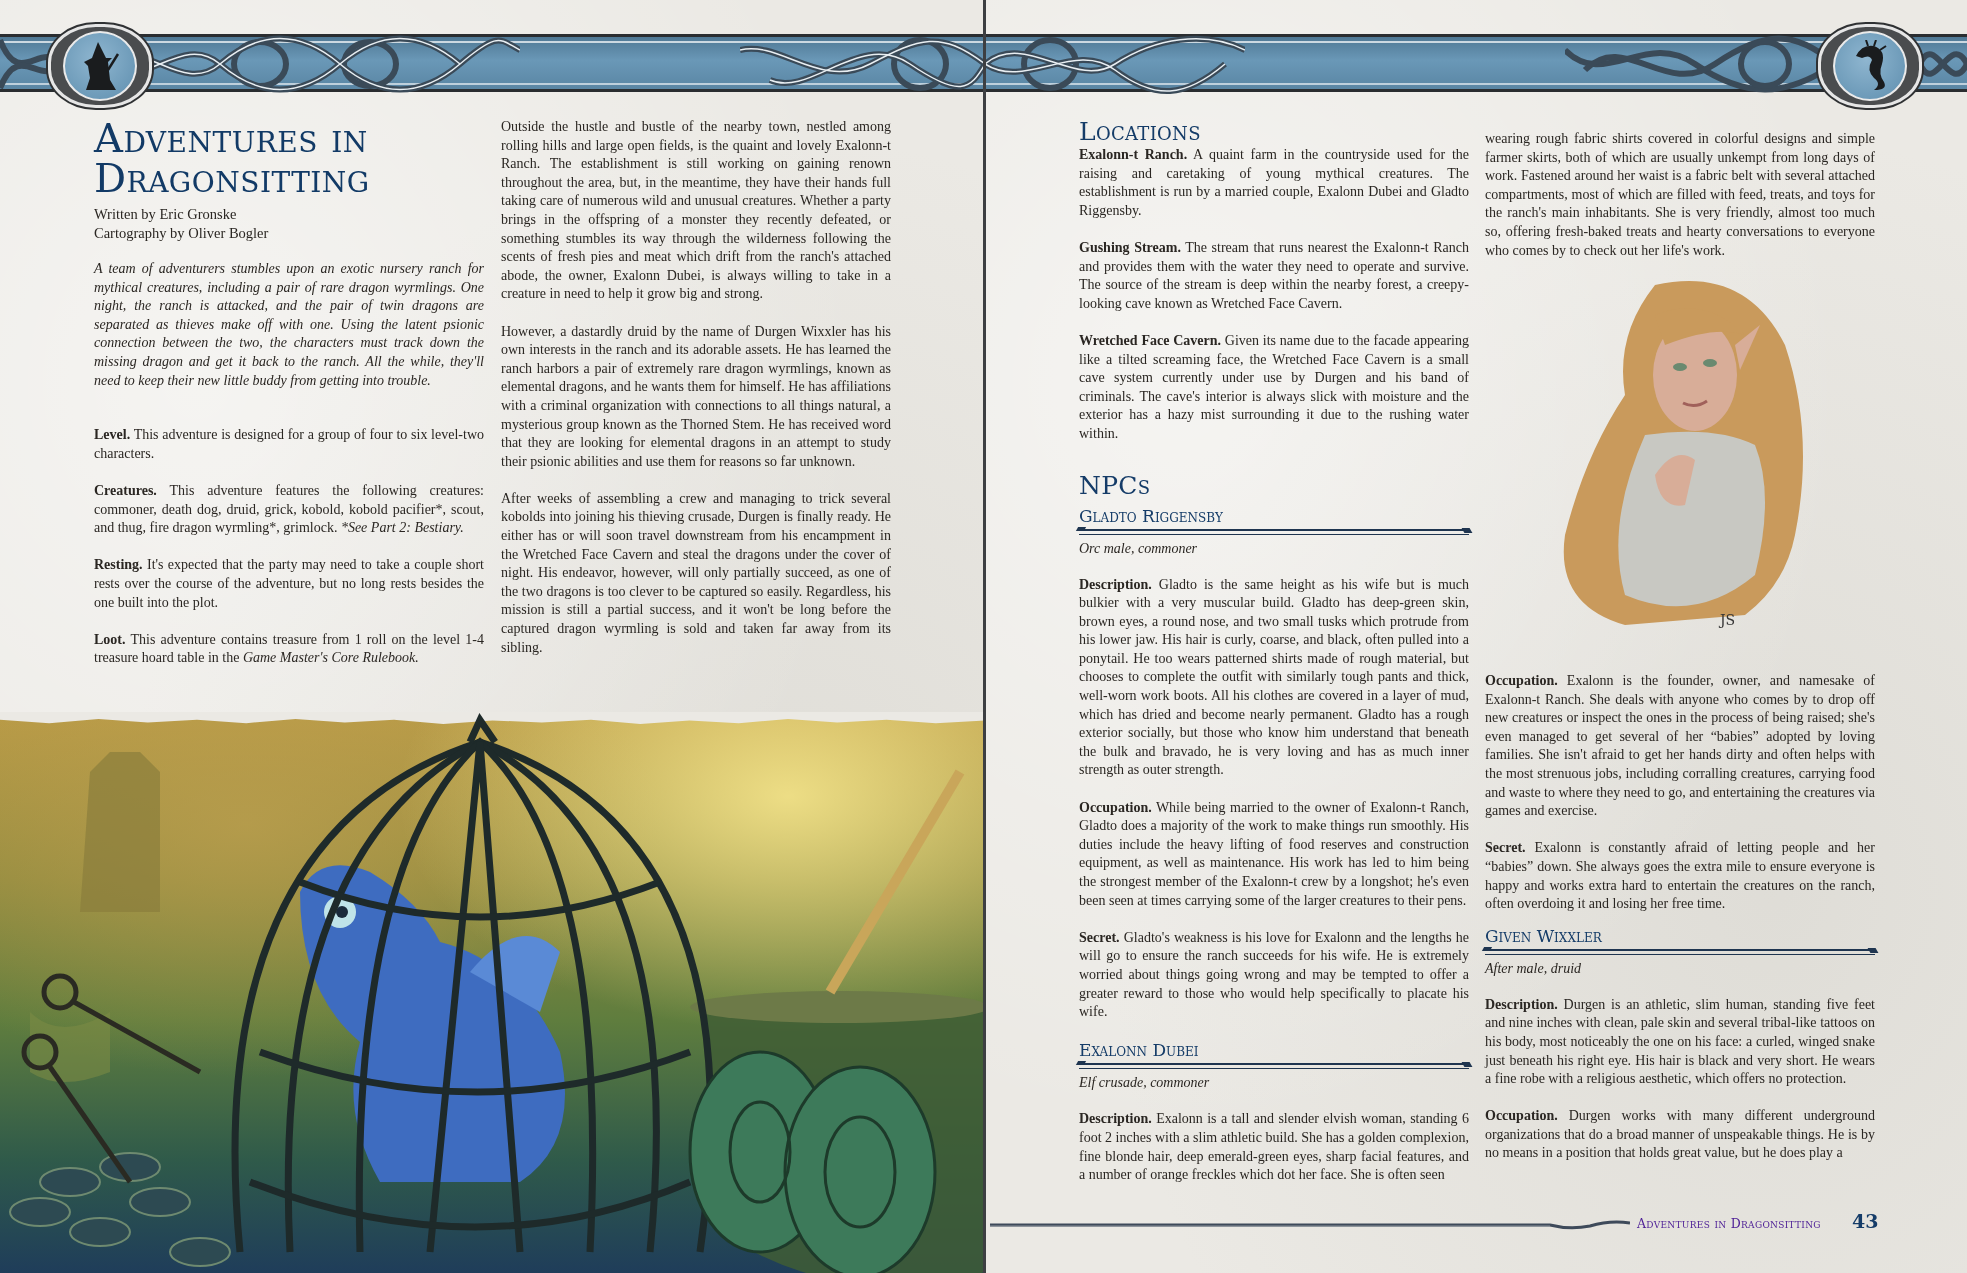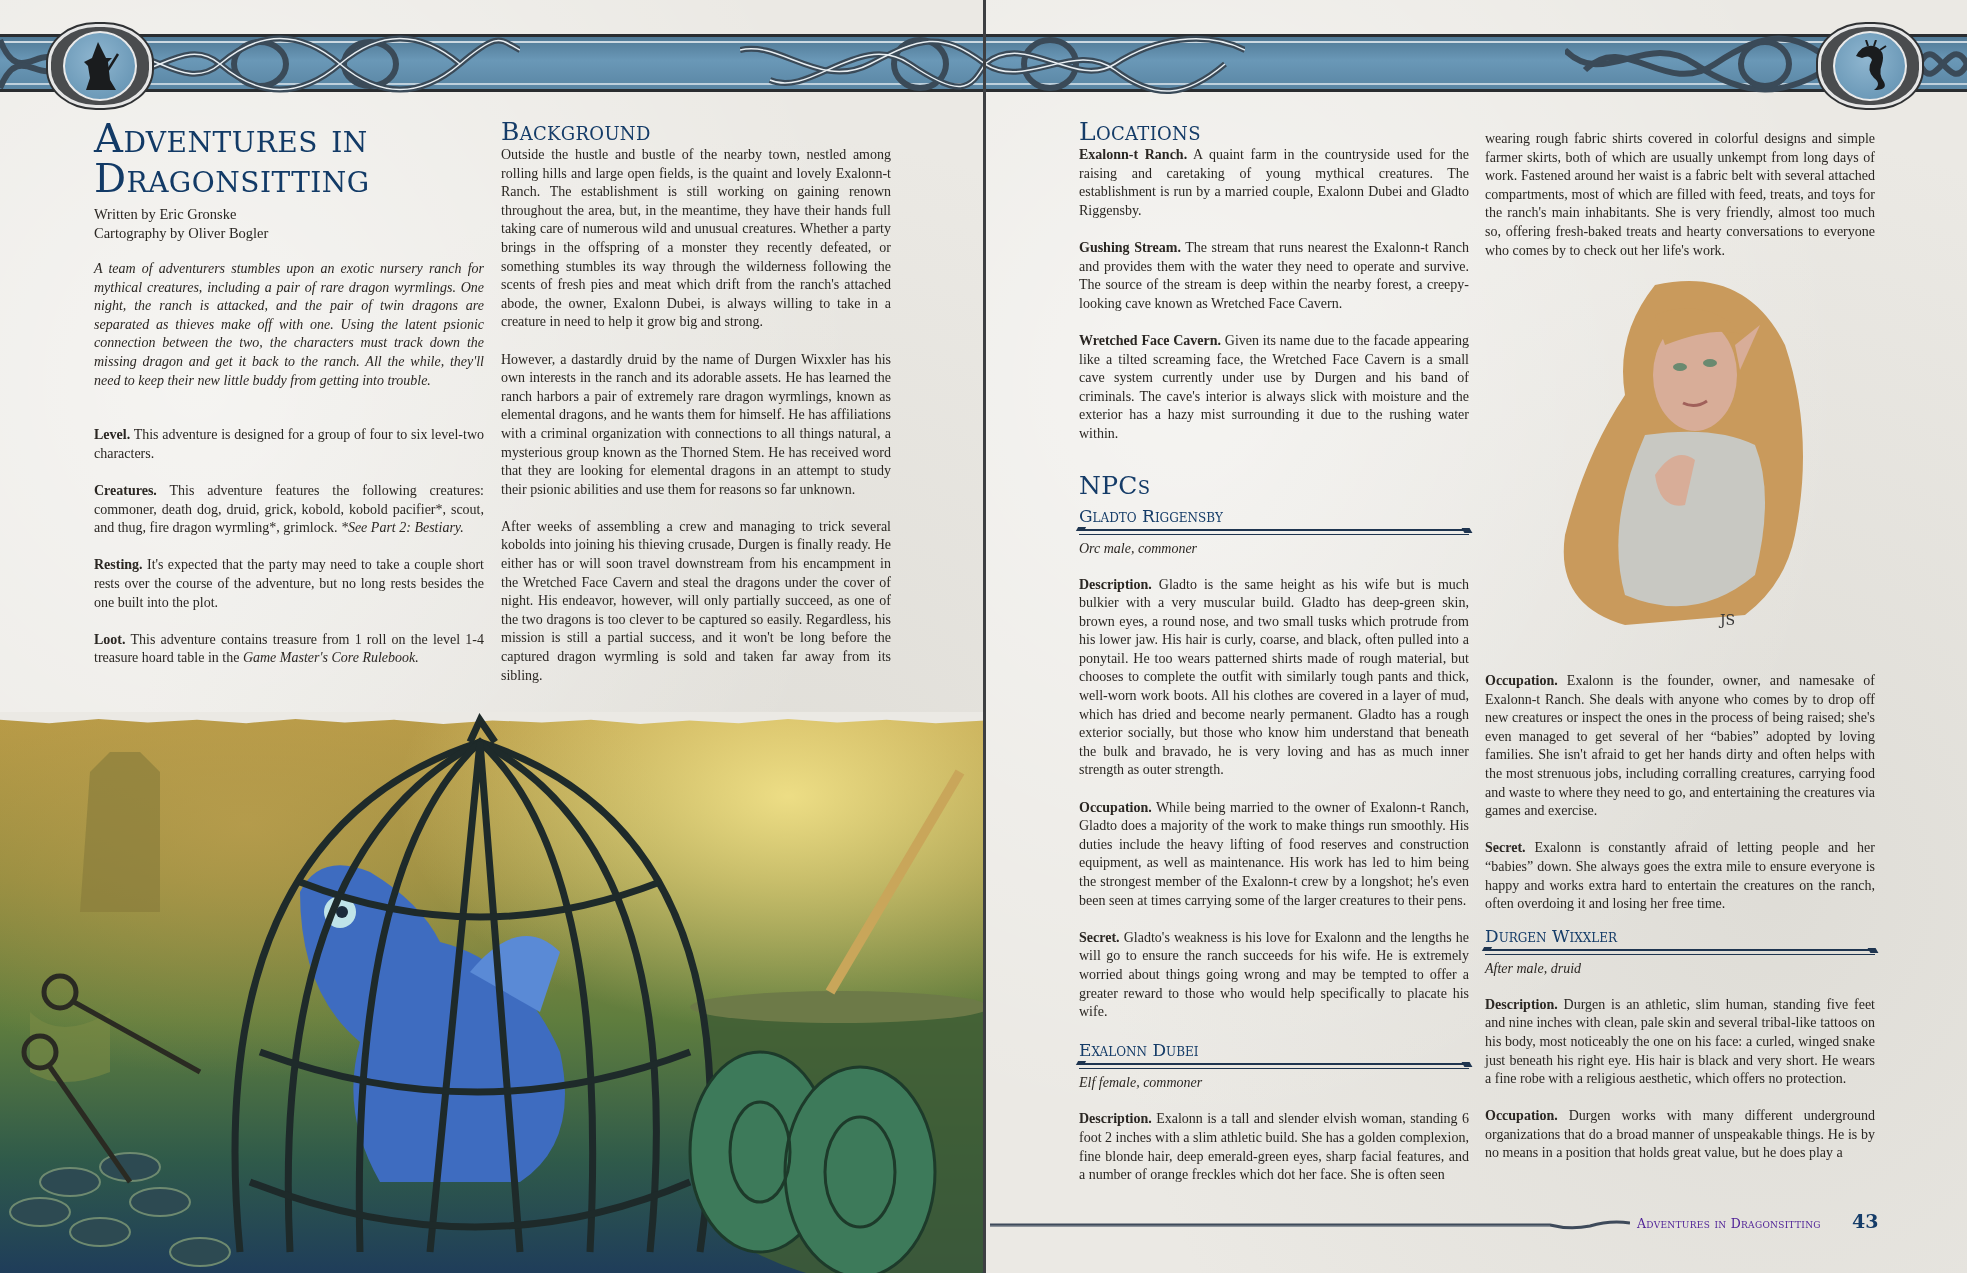--- a/index.html
+++ b/index.html
@@ -114,21 +114,20 @@
 
     <div class="col" style="left:94px;top:260px;width:390px">
       <p class="t intro" style="margin-bottom:36px">A team of adventurers stumbles upon an exotic nursery ranch for mythical creatures, including a pair of rare dragon wyrmlings. One night, the ranch is attacked, and the pair of twin dragons are separated as thieves make off with one. Using the latent psionic connection between the two, the characters must track down the missing dragon and get it back to the ranch. All the while, they'll need to keep their new little buddy from getting into trouble.</p>
       <p class="t"><b>Level.</b> <span>This adventure is designed for a group of four to six level-two characters.</span></p>
       <p class="t"><b>Creatures.</b> <span>This adventure features the following creatures: commoner, death dog, druid, grick, kobold, kobold pacifier*, scout, and thug, fire dragon wyrmling*, grimlock.</span> <i>*See Part 2: Bestiary.</i></p>
       <p class="t"><b>Resting.</b> <span>It's expected that the party may need to take a couple short rests over the course of the adventure, but no long rests besides the one built into the plot.</span></p>
       <p class="t"><b>Loot.</b> <span>This adventure contains treasure from 1 roll on the level 1-4 treasure hoard table in the</span> <i>Game Master's Core Rulebook.</i></p>
     </div>
 
     <div class="col" style="left:501px;top:118px;width:390px">
-      <h2 class="h2">Background</h2>
       <p class="t">Outside the hustle and bustle of the nearby town, nestled among rolling hills and large open fields, is the quaint and lovely Exalonn-t Ranch. The establishment is still working on gaining renown throughout the area, but, in the meantime, they have their hands full taking care of numerous wild and unusual creatures. Whether a party brings in the offspring of a monster they recently defeated, or something stumbles its way through the wilderness following the scents of fresh pies and meat which drift from the ranch's attached abode, the owner, Exalonn Dubei, is always willing to take in a creature in need to help it grow big and strong.</p>
       <p class="t">However, a dastardly druid by the name of Durgen Wixxler has his own interests in the ranch and its adorable assets. He has learned the ranch harbors a pair of extremely rare dragon wyrmlings, known as elemental dragons, and he wants them for himself. He has affiliations with a criminal organization with connections to all things natural, a mysterious group known as the Thorned Stem. He has received word that they are looking for elemental dragons in an attempt to study their psionic abilities and use them for reasons so far unknown.</p>
       <p class="t">After weeks of assembling a crew and managing to trick several kobolds into joining his thieving crusade, Durgen is finally ready. He either has or will soon travel downstream from his encampment in the Wretched Face Cavern and steal the dragons under the cover of night. His endeavor, however, will only partially succeed, as one of the two dragons is too clever to be captured so easily. Regardless, his mission is still a partial success, and it won't be long before the captured dragon wyrmling is sold and taken far away from its sibling.</p>
     </div>
 
     <div class="art-cage">
       <div class="torn"></div>
       <svg width="985" height="561" viewBox="0 0 985 561" style="position:absolute;left:0;top:0">
 
         <path d="M90 60 L110 40 L140 40 L160 60 L160 200 L80 200 Z" fill="#8a7d3c" opacity="0.7"></path>
@@ -230,21 +229,21 @@
         <div class="rule"></div>
         <div class="sub">Orc male, commoner</div>
         <p class="t"><b>Description.</b> <span>Gladto is the same height as his wife but is much bulkier with a very muscular build. Gladto has deep-green skin, brown eyes, a round nose, and two small tusks which protrude from his lower jaw. His hair is curly, coarse, and black, often pulled into a ponytail. He too wears patterned shirts made of rough material, but chooses to complete the outfit with similarly tough pants and thick, well-worn work boots. All his clothes are covered in a layer of mud, which has dried and become nearly permanent. Gladto has a rough exterior socially, but those who know him understand that beneath the bulk and bravado, he is very loving and has as much inner strength as outer strength.</span></p>
         <p class="t"><b>Occupation.</b> <span>While being married to the owner of Exalonn-t Ranch, Gladto does a majority of the work to make things run smoothly. His duties include the heavy lifting of food reserves and construction equipment, as well as maintenance. His work has led to him being the strongest member of the Exalonn-t crew by a longshot; he's even been seen at times carrying some of the larger creatures to their pens.</span></p>
         <p class="t"><b>Secret.</b> <span>Gladto's weakness is his love for Exalonn and the lengths he will go to ensure the ranch succeeds for his wife. He is extremely worried about things going wrong and may be tempted to offer a greater reward to those who would help specifically to placate his wife.</span></p>
       </div>
 
       <div>
         <h3 class="h3">Exalonn Dubei</h3>
         <div class="rule"></div>
-        <div class="sub">Elf female, commoner</div>
+        <div class="sub">Elf crusade, commoner</div>
         <p class="t"><b>Description.</b> <span>Exalonn is a tall and slender elvish woman, standing 6 foot 2 inches with a slim athletic build. She has a golden complexion, fine blonde hair, deep emerald-green eyes, sharp facial features, and a number of orange freckles which dot her face. She is often seen</span></p>
       </div>
     </div>
 
     <div class="col" style="left:500px;top:130px;width:390px">
       <p class="t" style="margin-bottom:0">wearing rough fabric shirts covered in colorful designs and simple farmer skirts, both of which are usually unkempt from long days of work. Fastened around her waist is a fabric belt with several attached compartments, most of which are filled with feed, treats, and toys for the ranch's main inhabitants. She is very friendly, almost too much so, offering fresh-baked treats and hearty conversations to everyone who comes by to check out her life's work.</p>
     </div>
 
     <svg class="portrait" style="left:560px" viewBox="0 0 330 360">
       <path d="M110 10 Q200 -10 240 70 Q270 160 250 260 Q240 310 200 340 L80 350 Q10 330 20 260 Q40 180 80 120 Q70 60 110 10 Z" fill="#c99a5c"></path>
@@ -257,21 +256,21 @@
       <path d="M138 128 Q150 134 162 126" stroke="#a0605a" stroke-width="3" fill="none"></path>
       <path d="M110 200 Q130 170 150 185 L140 230 Q115 235 110 200 Z" fill="#d8ad98"></path>
       <text x="175" y="350" font-family="DejaVu Serif, serif" font-size="14" fill="#333">JS</text>
     </svg>
 
     <div class="col" style="left:500px;top:672px;width:390px">
       <p class="t"><b>Occupation.</b> <span>Exalonn is the founder, owner, and namesake of Exalonn-t Ranch. She deals with anyone who comes by to drop off new creatures or inspect the ones in the process of being raised; she's even managed to get several of her “babies” adopted by loving families. She isn't afraid to get her hands dirty and often helps with the most strenuous jobs, including corralling creatures, carrying food and waste to where they need to go, and entertaining the creatures via games and exercise.</span></p>
       <p class="t" style="margin-bottom:12px"><b>Secret.</b> <span>Exalonn is constantly afraid of letting people and her “babies” down. She always goes the extra mile to ensure everyone is happy and works extra hard to entertain the creatures on the ranch, often overdoing it and losing her free time.</span></p>
 
       <div>
-        <h3 class="h3">Durgen Wixxler</h3>
+        <h3 class="h3">Given Wixxler</h3>
         <div class="rule"></div>
         <div class="sub">After male, druid</div>
         <p class="t"><b>Description.</b> <span>Durgen is an athletic, slim human, standing five feet and nine inches with clean, pale skin and several tribal-like tattoos on his body, most noticeably the one on his face: a curled, winged snake just beneath his right eye. His hair is black and very short. He wears a fine robe with a religious aesthetic, which offers no protection.</span></p>
         <p class="t"><b>Occupation.</b> <span>Durgen works with many different underground organizations that do a broad manner of unspeakable things. He is by no means in a position that holds great value, but he does play a</span></p>
       </div>
     </div>
   </div>
 
   <svg class="footer-swoosh" viewBox="0 0 640 14">
     <path d="M0 7 L560 7 Q580 12 600 8 Q620 2 640 5" stroke="#3e4a5a" stroke-width="3" fill="none"></path>

